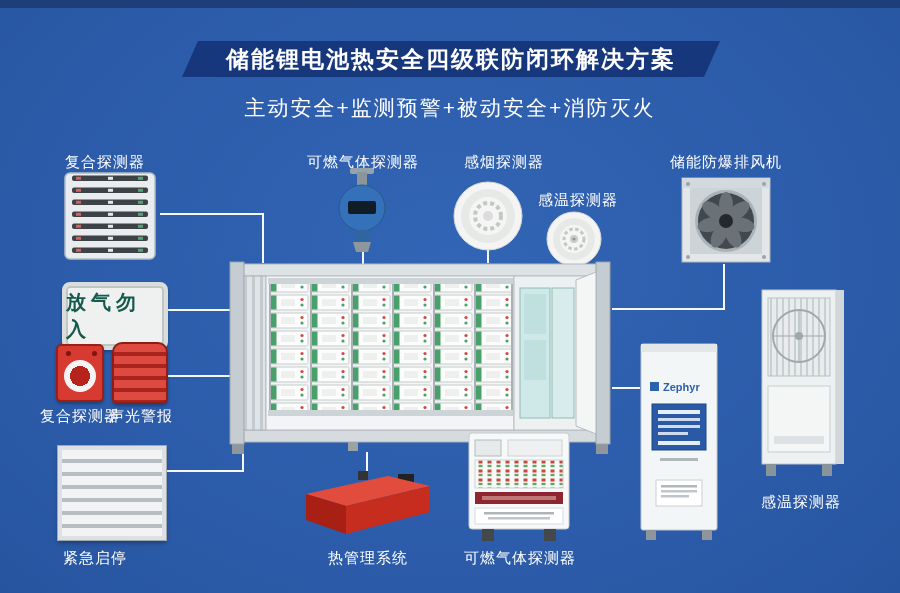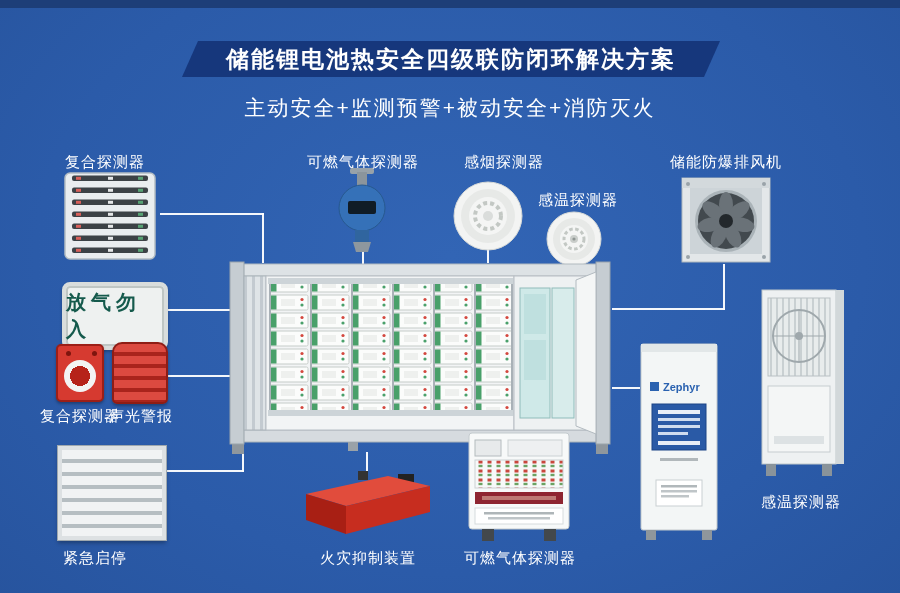--- a/index.html
+++ b/index.html
@@ -206,21 +206,21 @@
     <polygon points="348,22 368,14 368,176 348,168" fill="#f4f6f6" stroke="#b2bac0"></polygon>
   </svg>
 
   <svg class="dev" style="left:300px;top:462px" width="134" height="70" viewBox="0 0 134 70">
     <rect x="58" y="1" width="10" height="9" fill="#333333"></rect>
     <rect x="98" y="4" width="16" height="11" fill="#222222"></rect>
     <polygon points="6,24 88,6 130,16 46,36" fill="#e14c3c"></polygon>
     <polygon points="6,24 46,36 46,64 6,50" fill="#a81f14"></polygon>
     <polygon points="46,36 130,16 130,42 46,64" fill="#c72d1f"></polygon>
   </svg>
-  <div class="label" style="left:368px;top:541px">火灾抑制装置</div>
+  <div class="label" style="left:368px;top:541px">热管理系统</div>
 
   <svg class="dev" style="left:468px;top:424px" width="102" height="112" viewBox="0 0 102 112">
     <defs>
       <pattern id="p-ind" width="9" height="9" patternUnits="userSpaceOnUse">
         <rect x="1.5" y="1.5" width="4" height="3" fill="#c9473d"></rect>
         <rect x="1.5" y="5.8" width="4" height="2.4" fill="#6aa263"></rect>
       </pattern>
     </defs>
     <rect x="1" y="1" width="100" height="96" rx="3" fill="#f7f9f9" stroke="#c4cbce"></rect>
     <rect x="7" y="8" width="26" height="16" fill="#e7eaeb" stroke="#b4bbbe"></rect>

